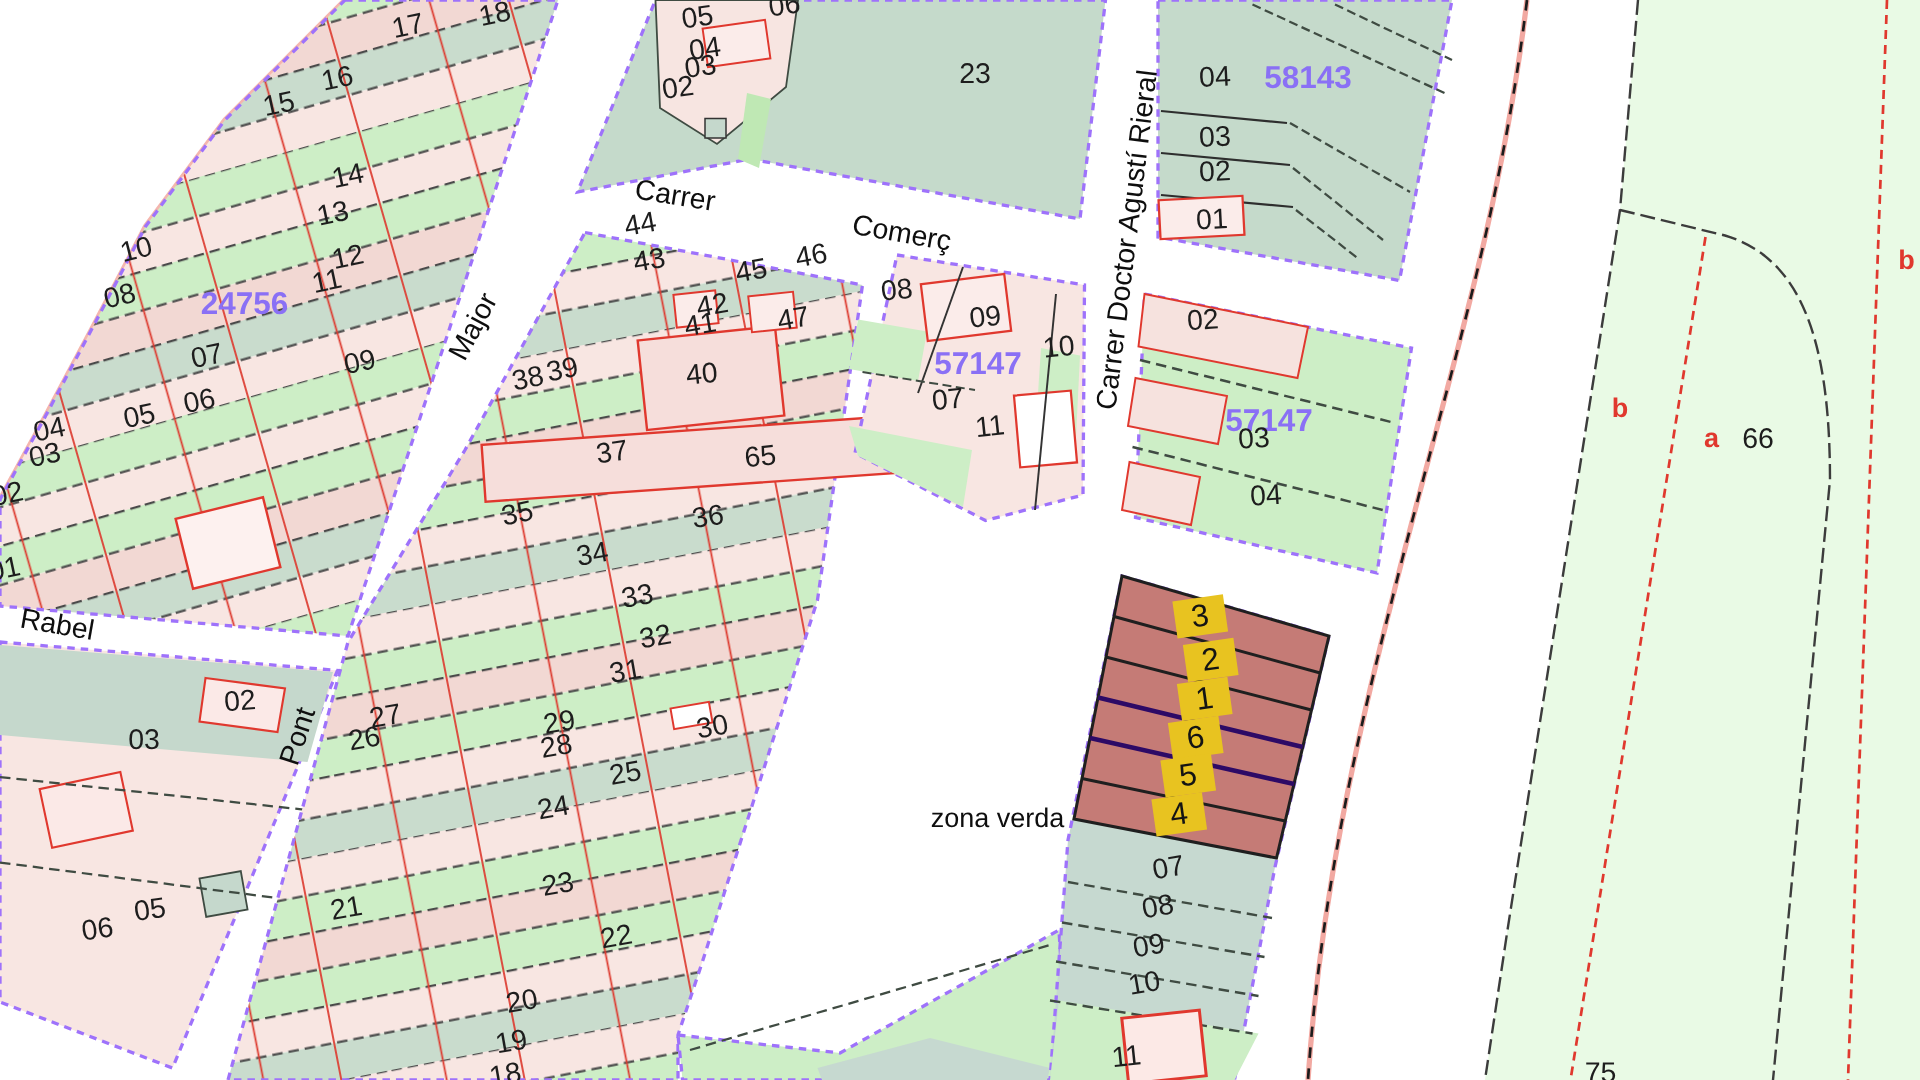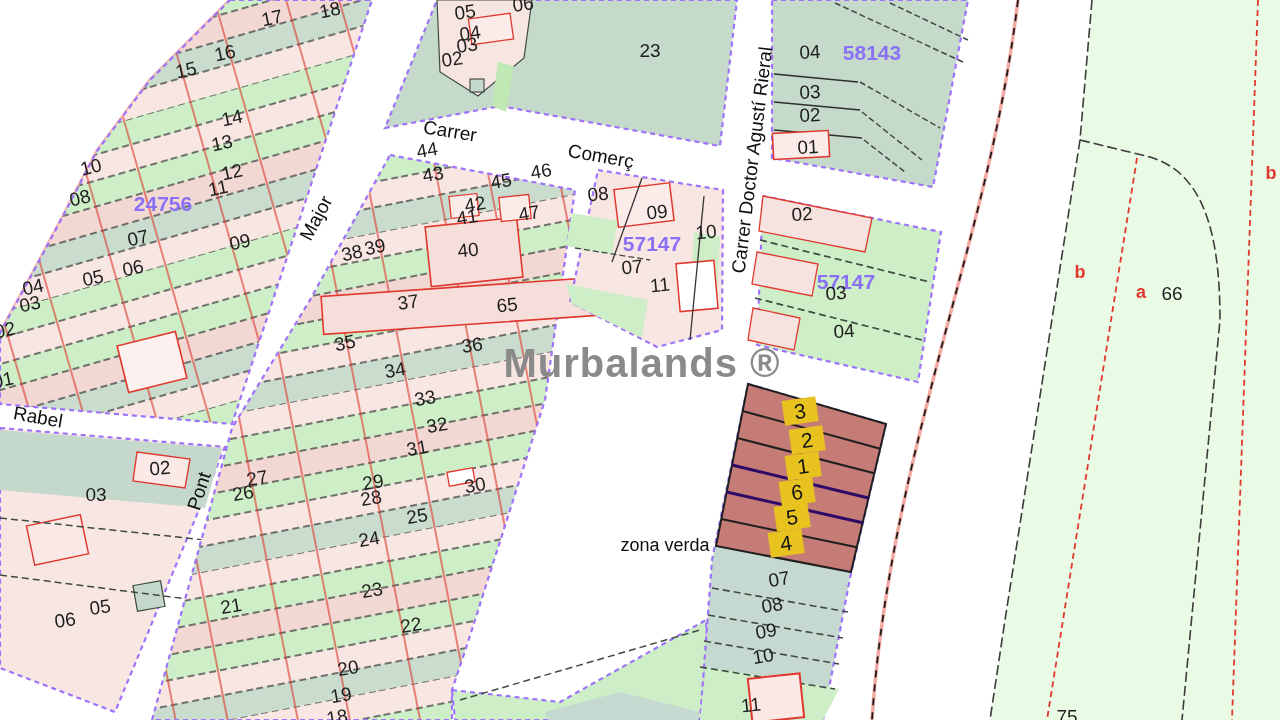--- a/index.html
+++ b/index.html
@@ -248,21 +248,20 @@
       <span class="lbl parcel" style="left: 372px; top: 590px; transform: translate(-50%, -50%) rotate(-10deg);">23</span>
       <span class="lbl parcel" style="left: 411px; top: 625px; transform: translate(-50%, -50%) rotate(-10deg);">22</span>
       <span class="lbl parcel" style="left: 231px; top: 606px; transform: translate(-50%, -50%) rotate(-10deg);">21</span>
       <span class="lbl parcel" style="left: 348px; top: 668px; transform: translate(-50%, -50%) rotate(-10deg);">20</span>
       <span class="lbl parcel" style="left: 341px; top: 695px; transform: translate(-50%, -50%) rotate(-10deg);">19</span>
       <span class="lbl parcel" style="left: 337px; top: 717px; transform: translate(-50%, -50%) rotate(-10deg);">18</span>
       <span class="lbl parcel" style="left: 160px; top: 468px; transform: translate(-50%, -50%) rotate(-5deg);">02</span>
       <span class="lbl parcel" style="left: 96px; top: 494px; transform: translate(-50%, -50%) rotate(0deg);">03</span>
       <span class="lbl parcel" style="left: 100px; top: 607px; transform: translate(-50%, -50%) rotate(-8deg);">05</span>
       <span class="lbl parcel" style="left: 65px; top: 620px; transform: translate(-50%, -50%) rotate(-8deg);">06</span>
-      <span class="lbl watermark" style="left: 642px; top: 363px; transform: translate(-50%, -50%) rotate(0deg);">Murbalands ®</span>
       <span class="lbl area" style="left: 617px; top: 545px; transform: translate(-50%, -50%) rotate(0deg); margin-left: 48px;">zona verda</span>
       <span class="lbl highlight" style="left: 800px; top: 411px; transform: translate(-50%, -50%) rotate(-8deg);">3</span>
       <span class="lbl highlight" style="left: 807px; top: 440px; transform: translate(-50%, -50%) rotate(-8deg);">2</span>
       <span class="lbl highlight" style="left: 803px; top: 466px; transform: translate(-50%, -50%) rotate(-8deg);">1</span>
       <span class="lbl highlight" style="left: 797px; top: 492px; transform: translate(-50%, -50%) rotate(-8deg);">6</span>
       <span class="lbl highlight" style="left: 792px; top: 517px; transform: translate(-50%, -50%) rotate(-8deg);">5</span>
       <span class="lbl highlight" style="left: 786px; top: 543px; transform: translate(-50%, -50%) rotate(-8deg);">4</span>
       <span class="lbl parcel" style="left: 779px; top: 579px; transform: translate(-50%, -50%) rotate(-10deg);">07</span>
       <span class="lbl parcel" style="left: 772px; top: 605px; transform: translate(-50%, -50%) rotate(-10deg);">08</span>
       <span class="lbl parcel" style="left: 766px; top: 631px; transform: translate(-50%, -50%) rotate(-10deg);">09</span>

